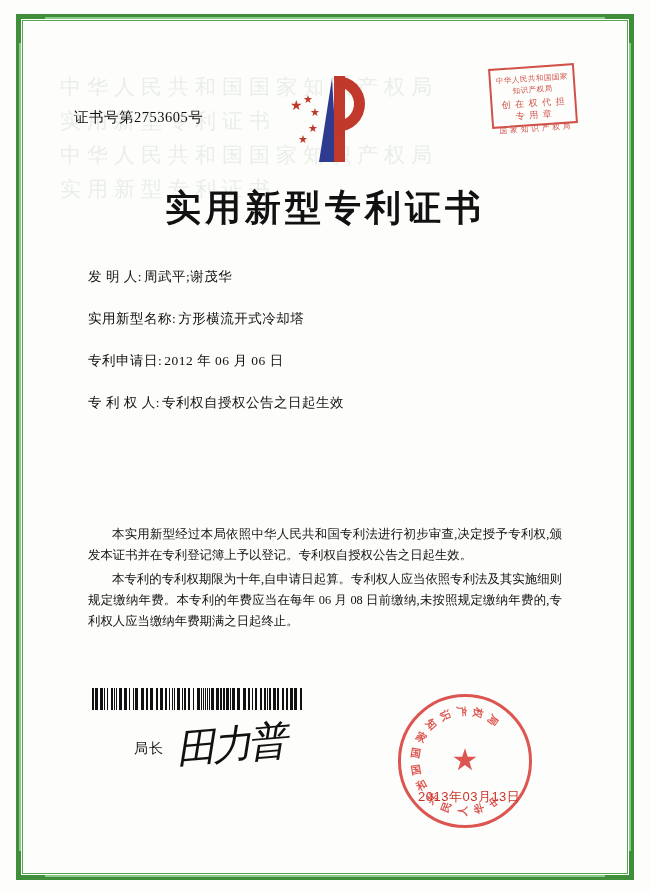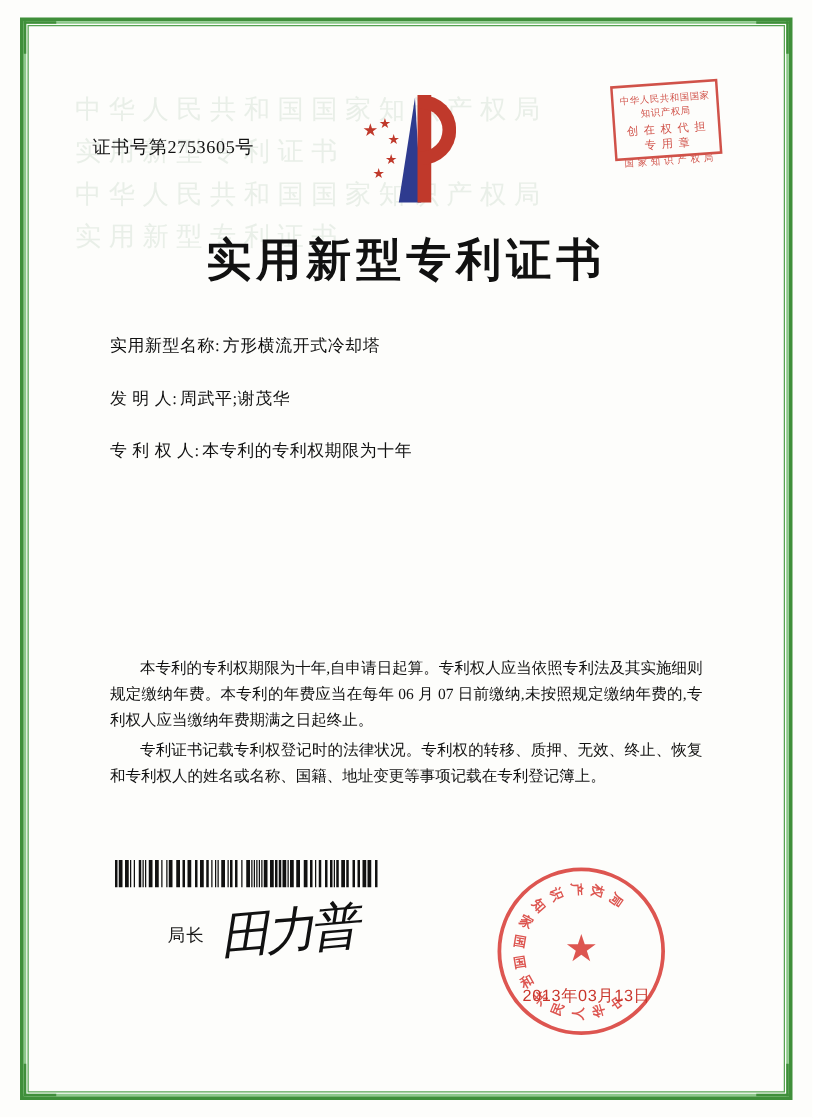--- a/index.html
+++ b/index.html
@@ -367,36 +367,40 @@
     <div class="line-top">中华人民共和国国家知识产权局</div>
     <div class="mid">创 在 权
 代 担 专 用 章</div>
     <div class="line-bot">国 家 知 识 产 权 局</div>
   </div>
 
   <div class="title">实用新型专利证书</div>
 
   <div class="fields">
     <div class="field-row">
+      <span class="field-label">发  明  人:</span>
+      <span class="field-value">周武平;谢茂华</span>
+    </div>
+    <div class="field-row">
       <span class="field-label">实用新型名称:</span>
       <span class="field-value">方形横流开式冷却塔</span>
     </div>
     <div class="field-row">
-      <span class="field-label">发  明  人:</span>
-      <span class="field-value">周武平;谢茂华</span>
+      <span class="field-label">专利申请日:</span>
+      <span class="field-value">2012 年 06 月 06 日</span>
     </div>
     <div class="field-row">
       <span class="field-label">专 利 权 人:</span>
-      <span class="field-value">本专利的专利权期限为十年</span>
+      <span class="field-value">专利权自授权公告之日起生效</span>
     </div>
   </div>
 
   <div class="body-text">
-    <p>本专利的专利权期限为十年,自申请日起算。专利权人应当依照专利法及其实施细则规定缴纳年费。本专利的年费应当在每年 06 月 07 日前缴纳,未按照规定缴纳年费的,专利权人应当缴纳年费期满之日起终止。</p>
-    <p>专利证书记载专利权登记时的法律状况。专利权的转移、质押、无效、终止、恢复和专利权人的姓名或名称、国籍、地址变更等事项记载在专利登记簿上。</p>
+    <p>本实用新型经过本局依照中华人民共和国专利法进行初步审查,决定授予专利权,颁发本证书并在专利登记簿上予以登记。专利权自授权公告之日起生效。</p>
+    <p>本专利的专利权期限为十年,自申请日起算。专利权人应当依照专利法及其实施细则规定缴纳年费。本专利的年费应当在每年 06 月 08 日前缴纳,未按照规定缴纳年费的,专利权人应当缴纳年费期满之日起终止。</p>
   </div>
 
   <div class="barcode" id="barcode">
       <i style="width: 2px; margin-right: 1px;"></i>
       <i style="width: 3px; margin-right: 2px;"></i>
       <i style="width: 3px; margin-right: 1px;"></i>
       <i style="width: 1px; margin-right: 2px;"></i>
       <i style="width: 1px; margin-right: 3px;"></i>
       <i style="width: 2px; margin-right: 1px;"></i>
       <i style="width: 1px; margin-right: 1px;"></i>

